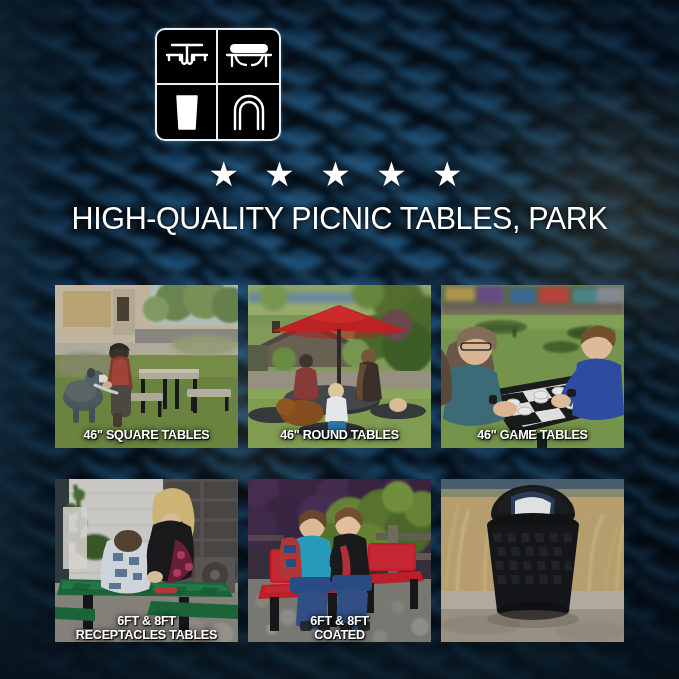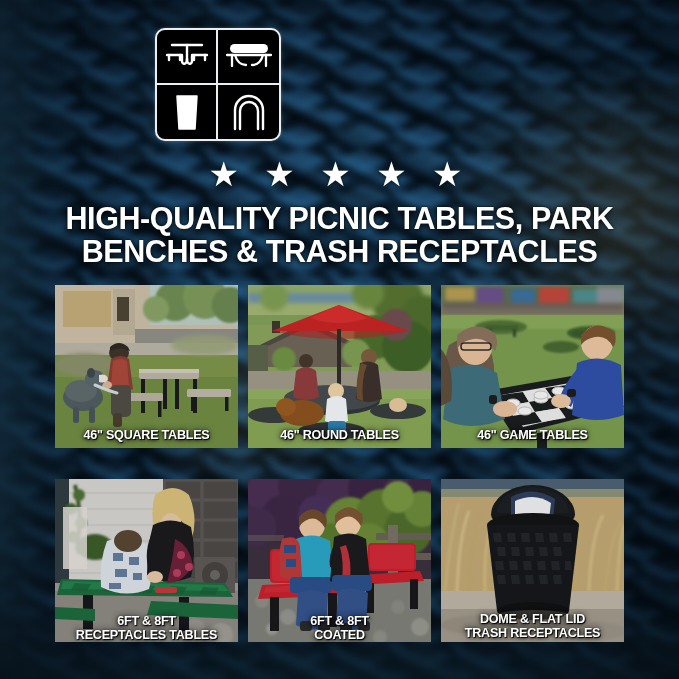--- a/index.html
+++ b/index.html
@@ -61,21 +61,21 @@
   .word{font-family:"Liberation Sans", sans-serif;font-weight:700;font-size:33px;
      letter-spacing:2.5px;line-height:1.02;color:#16181b;
      -webkit-text-stroke:1.6px #cfd8de;
      text-shadow:0 1px 0 #7e8a93, 0 2px 3px rgba(0,0,0,.85);
      white-space:nowrap;}
 
   .stars{position:absolute;left:0;right:0;top:157px;text-align:center;
      font-size:34px;letter-spacing:8px;color:#ffffff;line-height:1;
      text-shadow:0 2px 5px rgba(0,0,0,.75);}
   .headline{position:absolute;left:38px;right:38px;top:202px;text-align:center;
-     color:#ffffff;font-weight:700;font-size:30.5px;line-height:1.08;
+     color:#ffffff;font-weight:400;font-size:30.5px;line-height:1.08;
      letter-spacing:-.4px;
      text-shadow:0 2px 6px rgba(0,0,0,.85), 0 0 2px rgba(0,0,0,.9);}
   .headline .l2{display:block;}
 
   
   .grid{position:absolute;left:55px;top:285px;width:570px;
      display:grid;grid-template-columns:repeat(3,183px);grid-template-rows:163px 163px;
      column-gap:10px;row-gap:31px;}
   .tile{position:relative;overflow:hidden;background:#243;}
   .tile .scene{position:absolute;inset:0;}
@@ -152,21 +152,20 @@
           </svg>
         </div>
       </div>
 
     </div>
 
     <div class="stars">★ ★ ★ ★ ★</div>
 
     <div class="headline">
       <span>HIGH-QUALITY PICNIC TABLES, PARK</span>
-      <span class="l2">BENCHES &amp; TRASH RECEPTACLES</span>
     </div>
   </div>
 
   <div class="grid">
 
     <div class="tile t1">
       <div class="scene">
         <svg class="sv" viewBox="0 0 183 163" preserveAspectRatio="none">
           <rect width="183" height="163" fill="#cdbfa8"></rect>
           <rect x="0" y="0" width="183" height="52" fill="#c9bca6"></rect>
@@ -643,20 +642,16 @@
                   <path d="M98 96 l8 0 l1 9 l-8 0z"></path>
                 <path d="M112 96 l8 0 l1 9 l-8 0z"></path>
               </g>
             </g>
             <ellipse cx="92" cy="132" rx="36" ry="9" fill="#0d0f11"></ellipse>
             <ellipse cx="92" cy="140" rx="46" ry="9" fill="#6d665c" opacity=".45"></ellipse>
           </g>
           <rect width="183" height="163" fill="#2a2418" opacity=".05"></rect>
         </svg>
       </div>
-      <div class="cap">
-        <span>DOME &amp; FLAT LID</span>
-        <span class="l2">TRASH RECEPTACLES</span>
-      </div>
     </div>
 
   </div>
 </div>
 
 </body></html>

